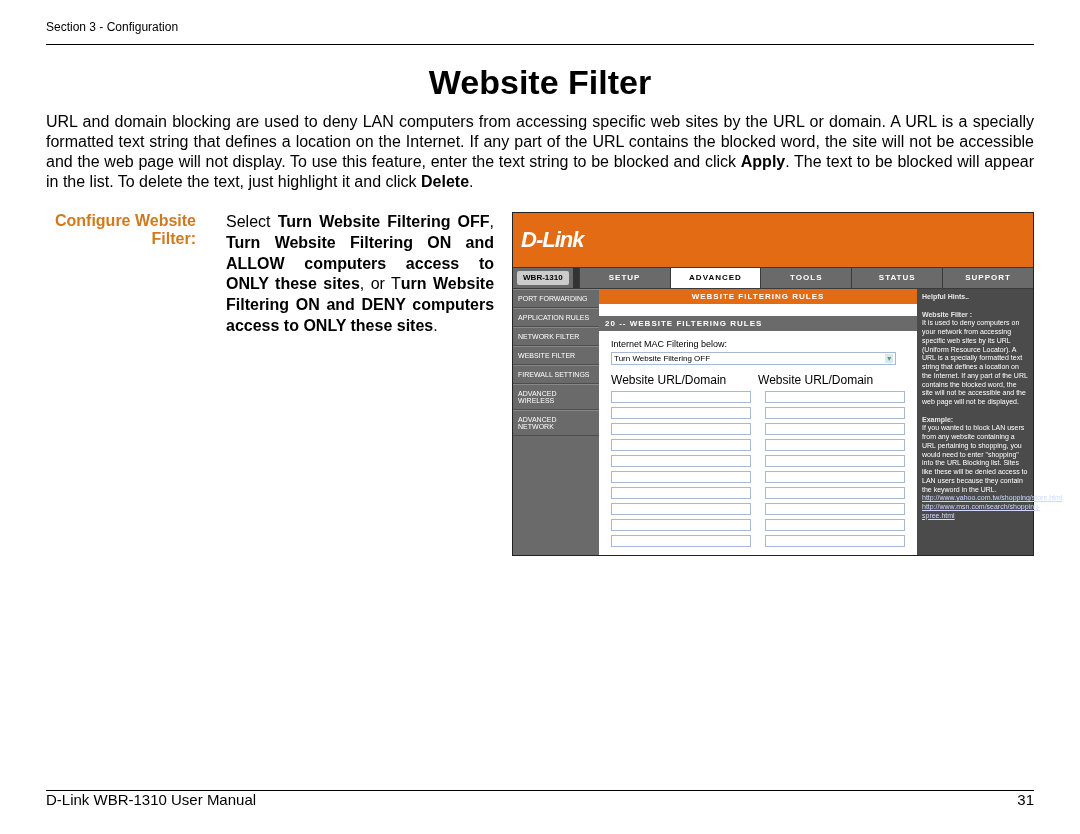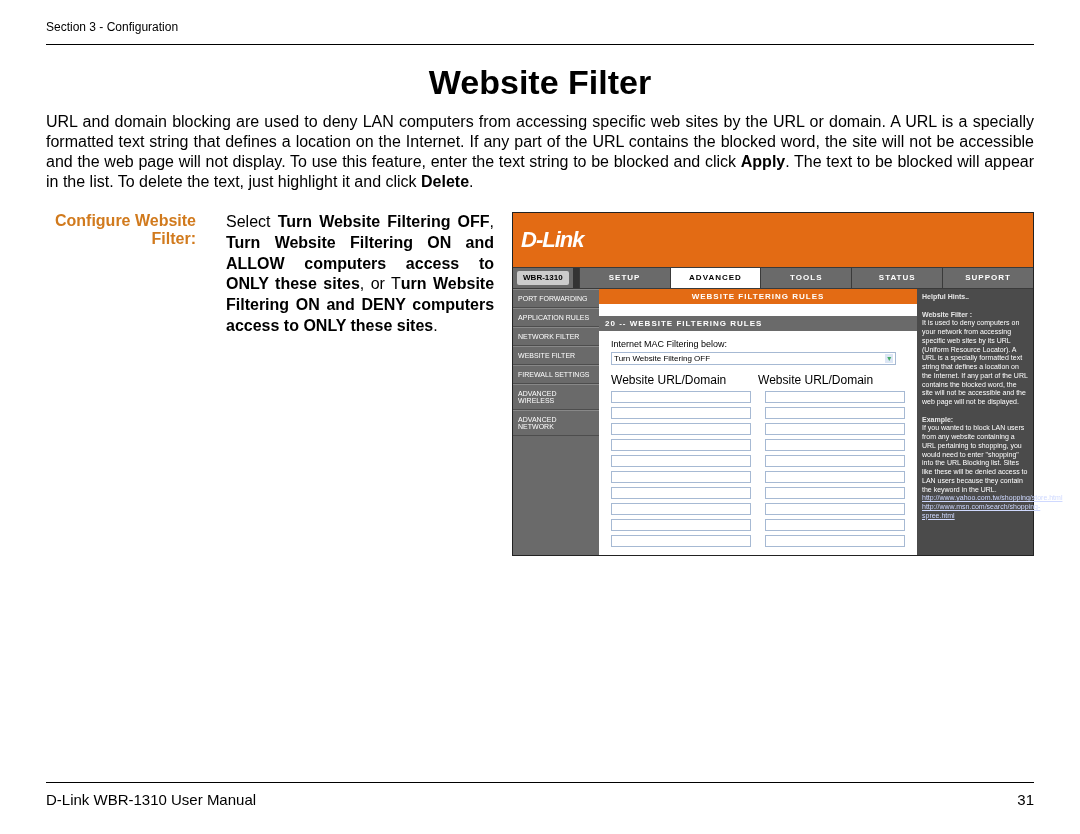--- a/index.html
+++ b/index.html
@@ -170,21 +170,21 @@
   }
   .hints b { color: #e6e6e6; }
   .hints a { color: #cfd9ff; text-decoration: underline; }
 
   .footer {
     position: absolute;
     bottom: 26px;
     left: 46px;
     right: 46px;
     border-top: 1px solid #000;
-    padding-top: 8px;
+    padding-top: 0;
     font-size: 15px;
     display: flex;
     justify-content: space-between;
   }
 </style>
 </head>
 <body>
 
 <div class="page">
   <div class="section-label">Section 3 - Configuration</div>

